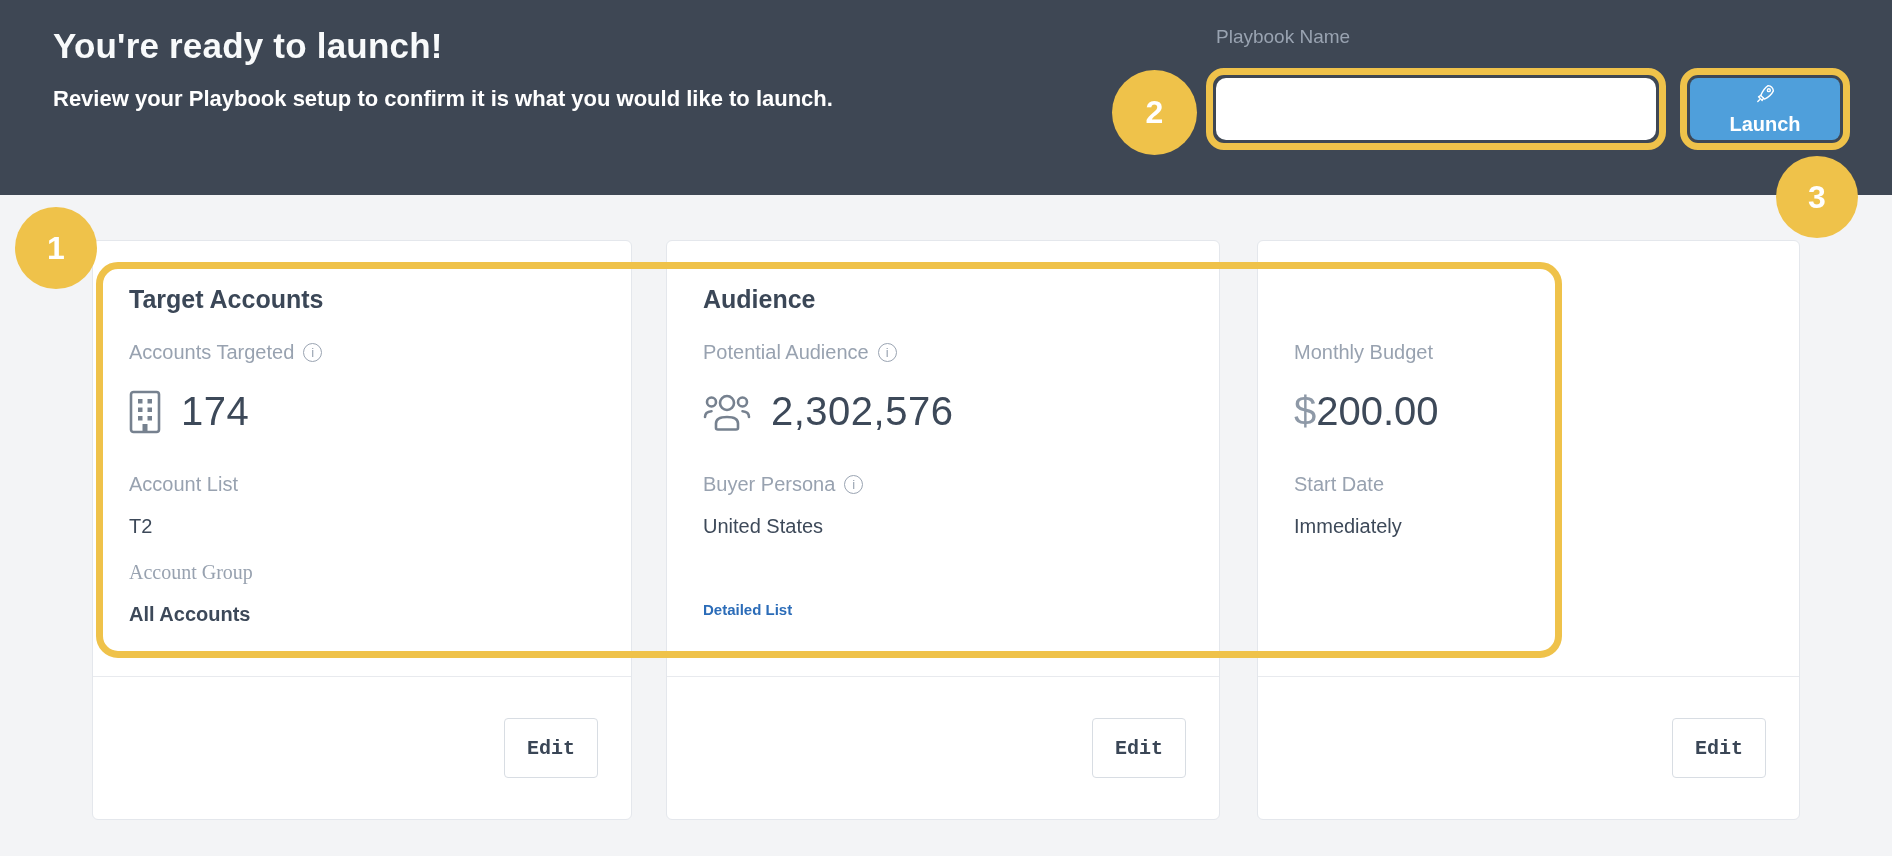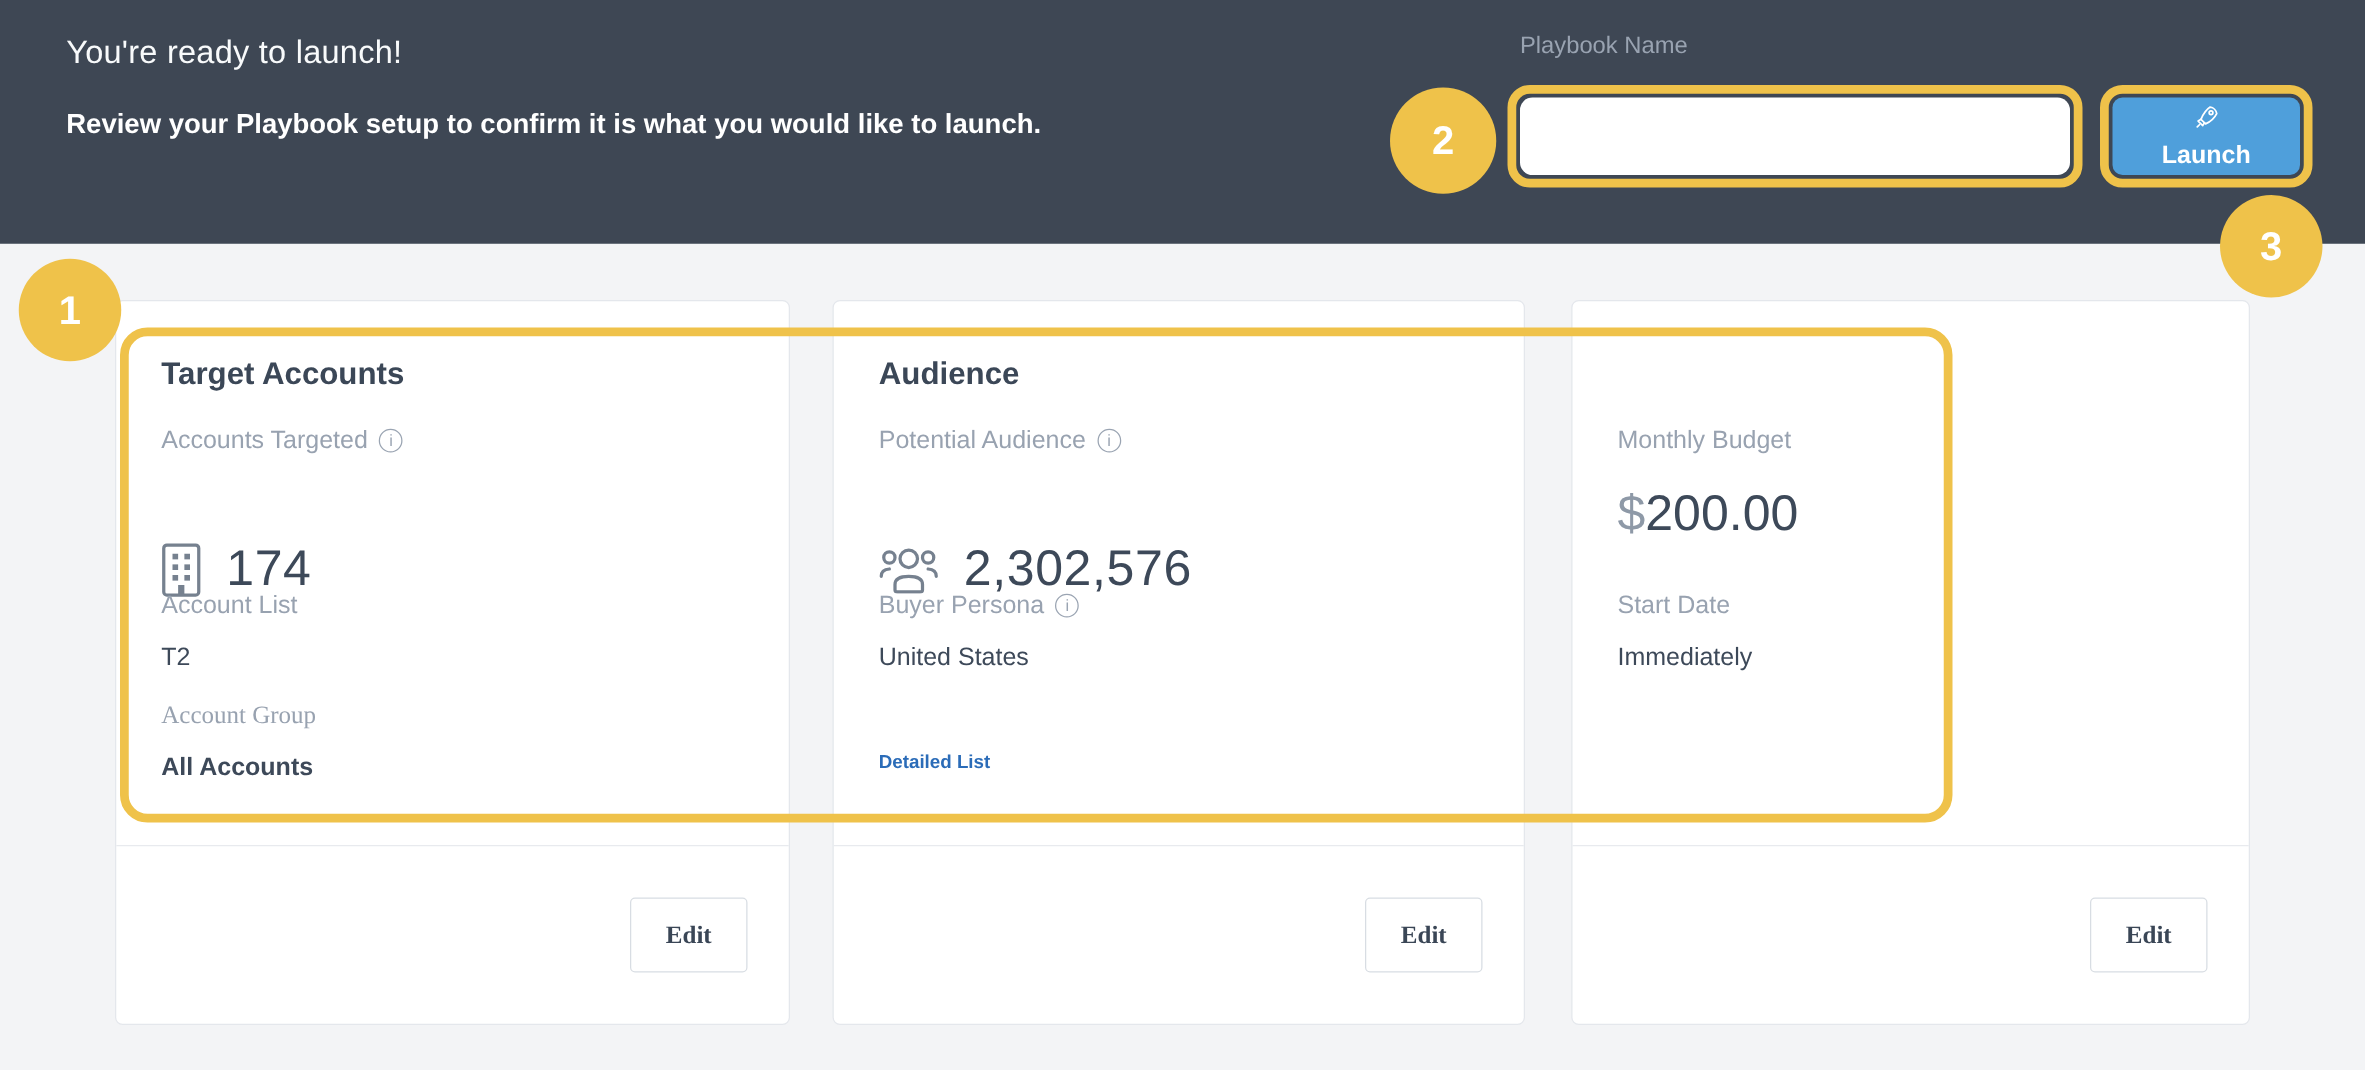--- a/index.html
+++ b/index.html
@@ -4,21 +4,21 @@
 <style>
   html,body{margin:0;padding:0;}
   body{
     width:1892px;height:856px;position:relative;overflow:hidden;
     background:#F3F4F6;
     font-family:"Liberation Sans", sans-serif;
     -webkit-font-smoothing:antialiased;
   }
   
   .header{position:absolute;left:0;top:0;width:1892px;height:195px;background:#3E4754;}
-  .header-title{position:absolute;left:53px;top:26px;font-size:26px;font-weight:400;color:#F8FAFB;letter-spacing:.2px;}
+  .header-title{position:absolute;left:53px;top:26px;font-size:35px;font-weight:700;color:#F8FAFB;letter-spacing:.2px;}
   .header-subtitle{position:absolute;left:53px;top:86px;font-size:22px;font-weight:700;color:#FFFFFF;}
   .pbname-label{position:absolute;left:1216px;top:26px;font-size:19px;color:#99A3B1;}
   .ring{position:absolute;border:7px solid #EFC24A;border-radius:18px;padding:3px;box-sizing:border-box;background:transparent;}
   .ring-input{left:1206px;top:68px;width:460px;height:82px;}
   .ring-launch{left:1680px;top:68px;width:170px;height:82px;}
   .pbname-input{width:100%;height:100%;border:none;outline:none;border-radius:10px;background:#FFFFFF;box-sizing:border-box;font-size:20px;padding:0 14px;color:#3D4959;display:block;}
   .launch-btn{width:100%;height:100%;border:none;border-radius:8px;background:#4F9FDB;color:#FFFFFF;font-size:20px;font-weight:600;display:flex;align-items:center;justify-content:center;gap:9px;cursor:pointer;font-family:"Liberation Sans",sans-serif;flex-direction:column;}
   .launch-btn svg{display:block;}
   
   .badge{position:absolute;background:#EFC24A;border-radius:50%;color:#FFFFFF;font-weight:700;font-size:32px;display:flex;align-items:center;justify-content:center;z-index:9;}
@@ -29,27 +29,27 @@
   .annotation-rect{position:absolute;left:96px;top:262px;width:1466px;height:396px;border:7px solid #EFC24A;border-radius:22px;box-sizing:border-box;z-index:6;pointer-events:none;}
   
   .card{position:absolute;top:240px;height:580px;background:#FFFFFF;border:1px solid #E4E7EC;border-radius:6px;box-sizing:border-box;z-index:1;}
   .card-1{left:92px;width:540px;}
   .card-2{left:666px;width:554px;}
   .card-3{left:1257px;width:543px;}
   .card-title{position:absolute;left:36px;top:44px;font-size:25px;font-weight:700;color:#3B4757;}
   .field-label{position:absolute;left:36px;font-size:20px;color:#98A2B0;display:flex;align-items:center;gap:9px;}
   .field-value{position:absolute;left:36px;font-size:20px;color:#3D4959;}
   .info-icon{display:inline-flex;width:19px;height:19px;border:1.5px solid #9AA4B2;border-radius:50%;align-items:center;justify-content:center;font-size:13px;color:#9AA4B2;font-style:normal;box-sizing:border-box;}
-  .stat-row{position:absolute;left:36px;top:148px;display:flex;align-items:center;gap:20px;margin-top:44px;}
+  .stat-row{position:absolute;left:36px;top:148px;display:flex;align-items:center;gap:20px;}
   .stat-value{font-size:40px;color:#3D4959;letter-spacing:.5px;}
   .budget-row{position:absolute;left:36px;top:148px;font-size:40px;color:#3D4959;}
   .budget-currency{color:#8E99A7;}
   .link{position:absolute;left:36px;top:360px;font-size:15px;font-weight:700;color:#2B6CB8;cursor:pointer;}
   .card-footer{position:absolute;left:0;bottom:0;width:100%;height:143px;border-top:1.5px solid #E8EAEE;box-sizing:border-box;}
-  .edit-btn{position:absolute;right:33px;top:41px;width:94px;height:60px;background:#FFFFFF;border:1px solid #D8DDE3;border-radius:4px;font-size:20px;font-weight:600;color:#3A4656;display:flex;align-items:center;justify-content:center;cursor:pointer;font-family:Liberation Serif, serif;}
+  .edit-btn{position:absolute;right:33px;top:41px;width:94px;height:60px;background:#FFFFFF;border:1px solid #D8DDE3;border-radius:4px;font-size:20px;font-weight:600;color:#3A4656;display:flex;align-items:center;justify-content:center;cursor:pointer;font-family:Liberation Mono, monospace;}
   .top-100{top:100px;} .top-232{top:232px;} .top-274{top:274px;} .top-320{top:320px;font-family:Liberation Serif, serif;} .top-362{top:362px;font-weight:bold;}
 </style>
 </head>
 <body>
 
 <div class="header">
   <div class="header-title">You're ready to launch!</div>
   <div class="header-subtitle">Review your Playbook setup to confirm it is what you would like to launch.</div>
 
   <div class="pbname-label">Playbook Name</div>

